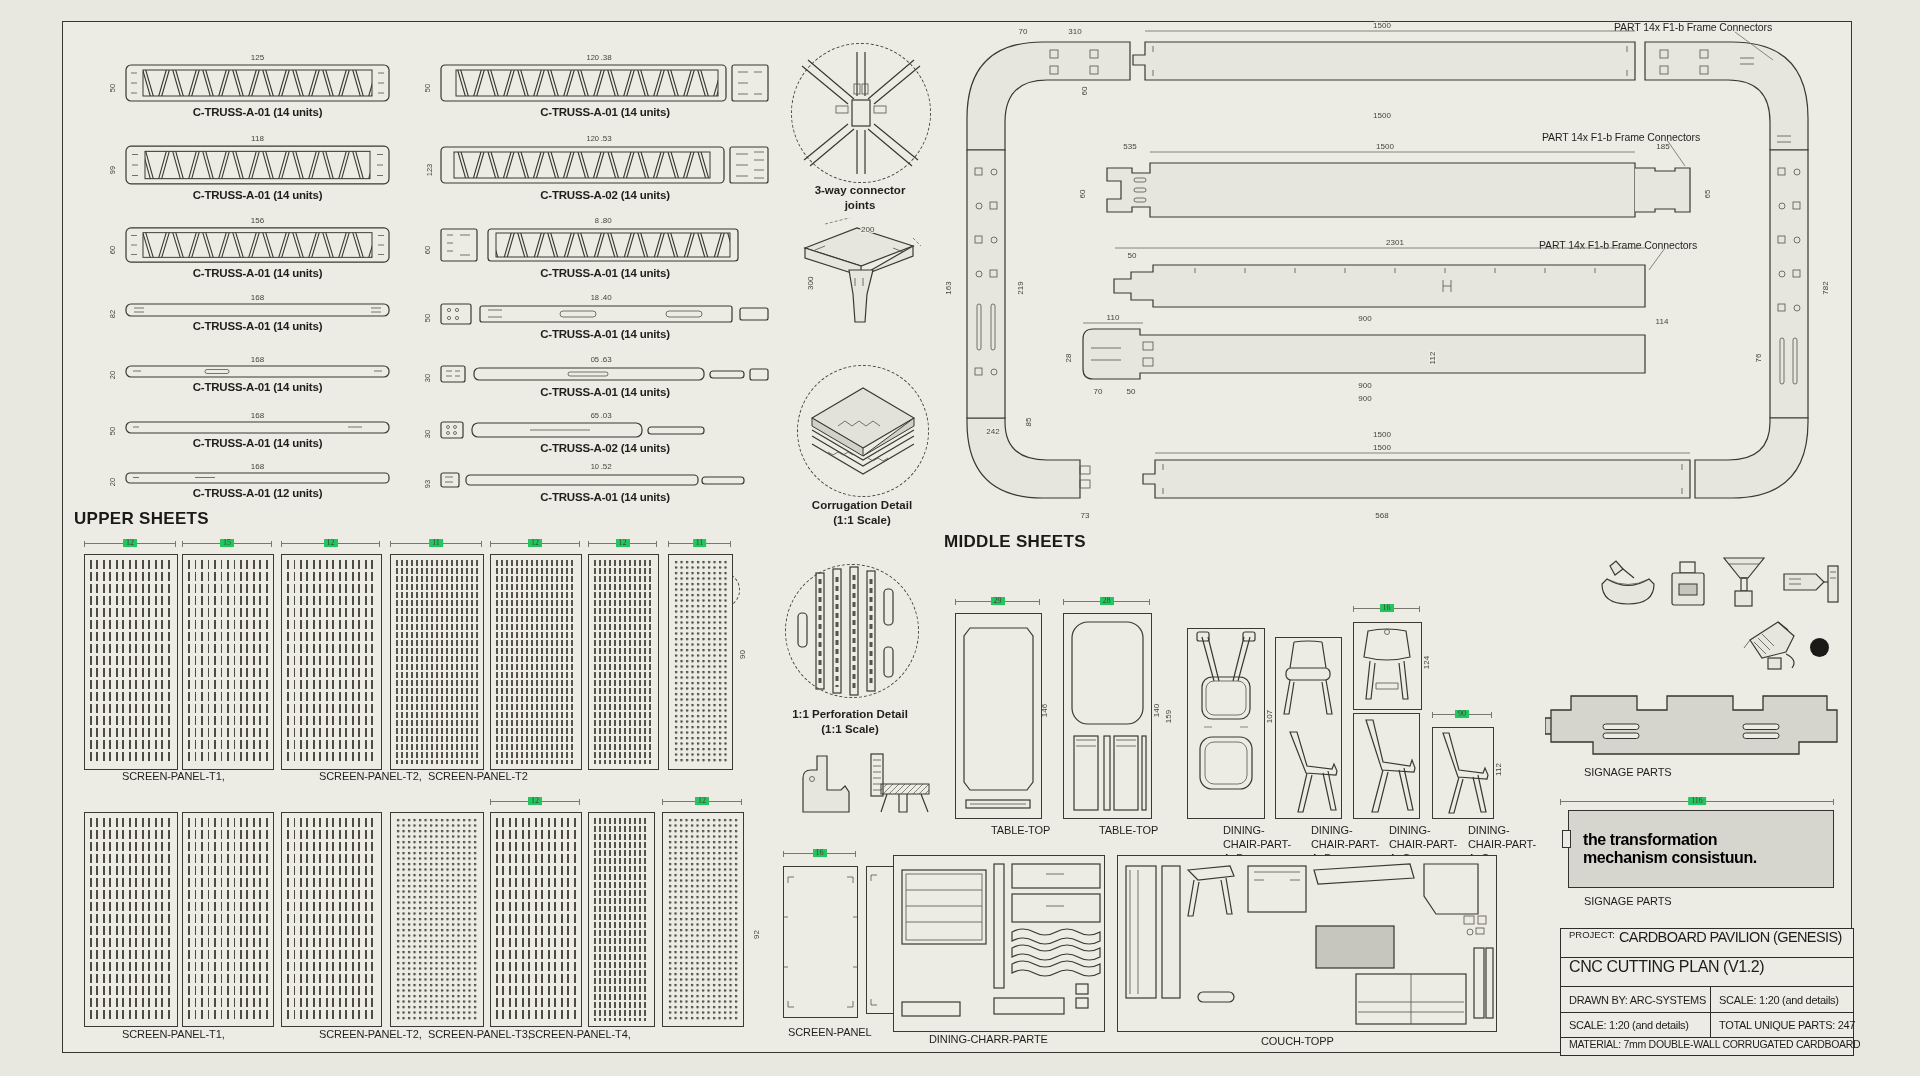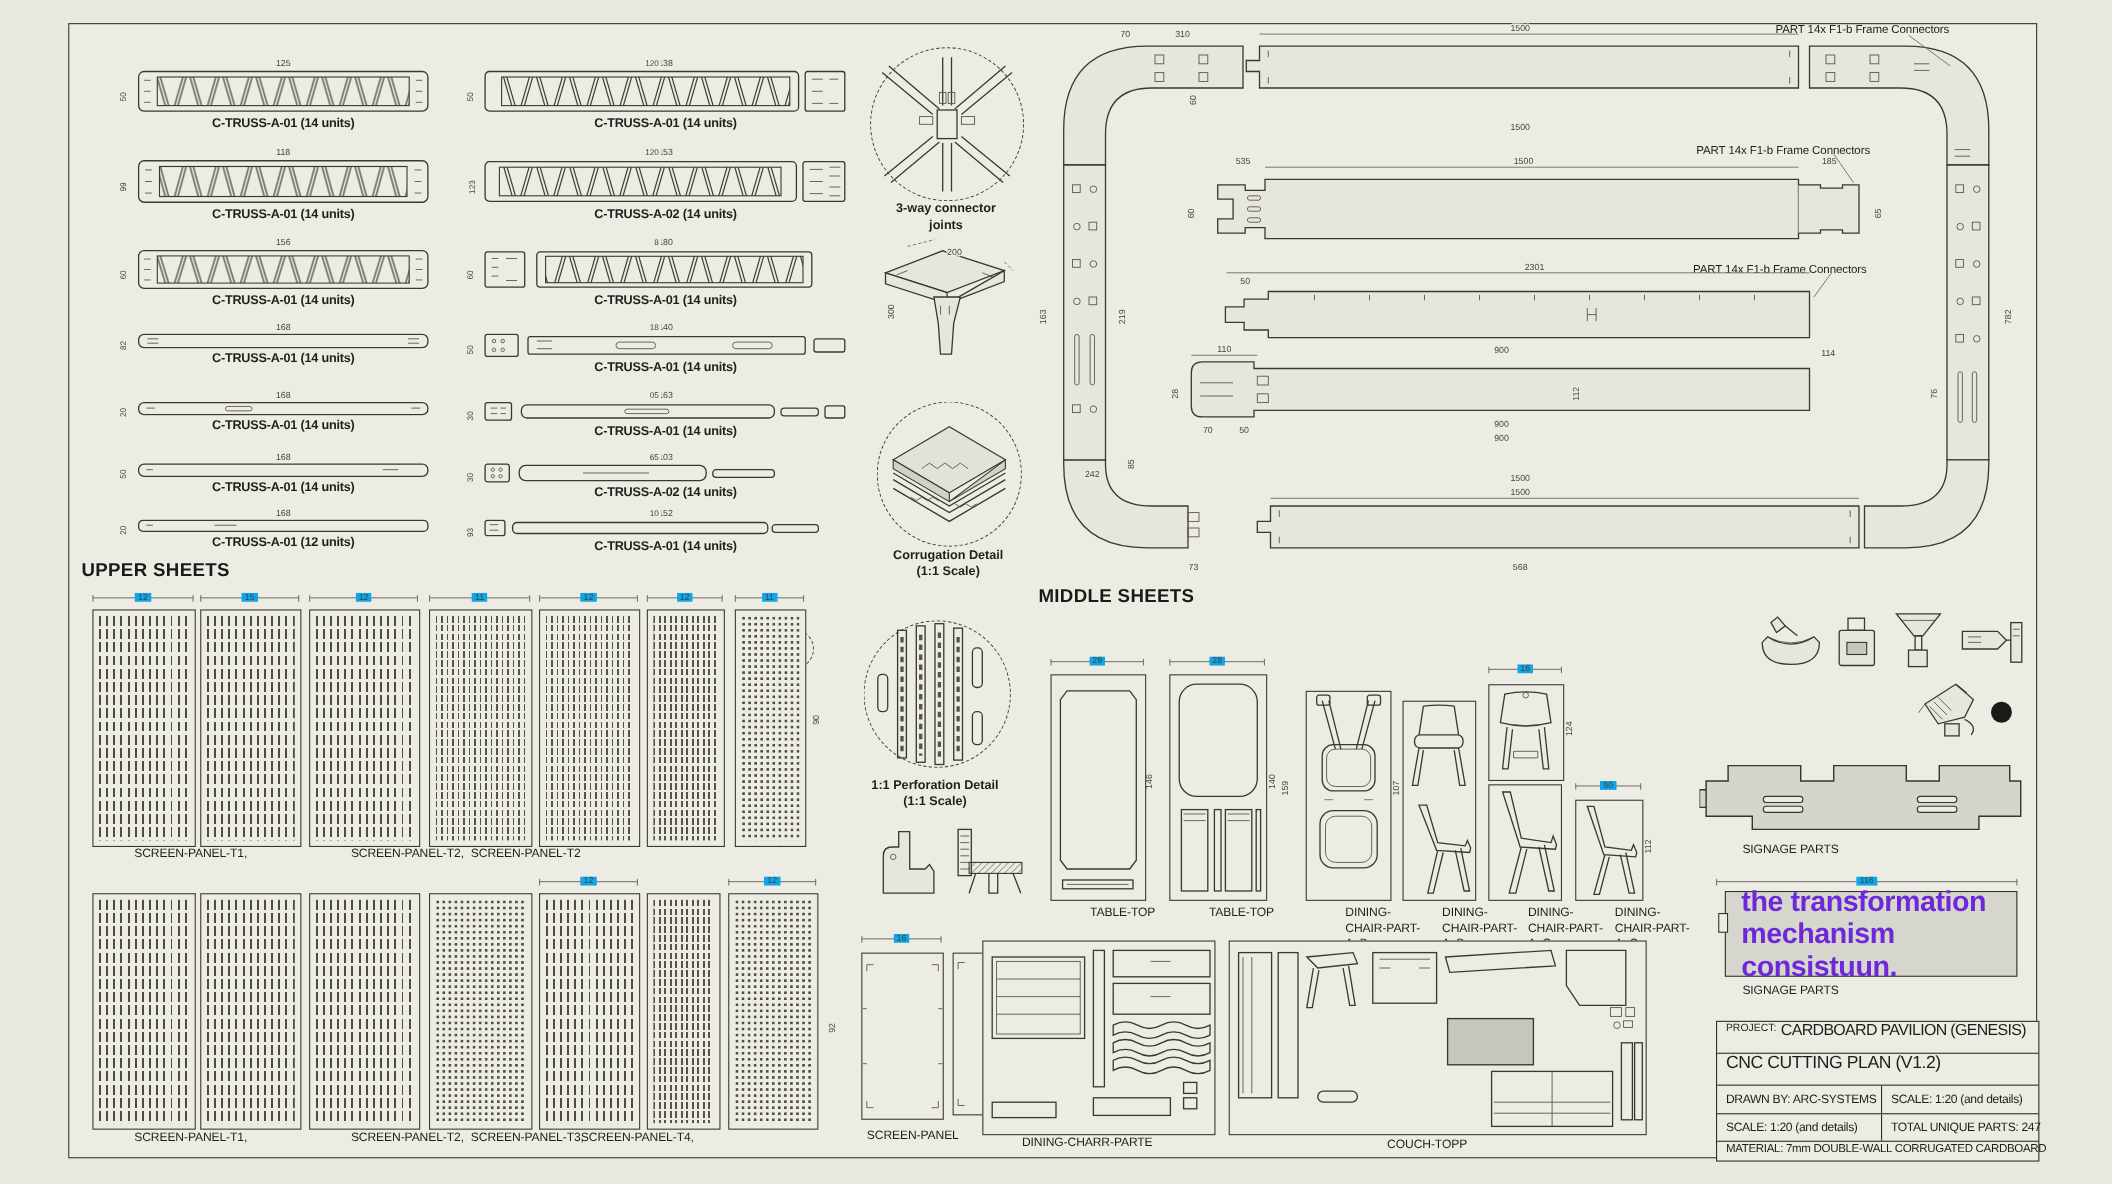--- a/index.html
+++ b/index.html
@@ -30,22 +30,22 @@
   .sd{font-size:8px;fill:#45443d;paint-order:stroke;stroke:#edece4;stroke-width:2.5px;}
   
   .h1{position:absolute;font-size:17px;font-weight:bold;letter-spacing:.3px;color:#1b1a16;}
   .plabel{position:absolute;font-size:11px;font-weight:normal;letter-spacing:-0.1px;
           color:#201f1b;white-space:nowrap;margin-left:36px;}
   .plabel.wrap{white-space:normal;line-height:1.25;}
   
   .dim-h{position:absolute;height:0;border-top:1px solid #7a786d;}
   .dim-h::before,.dim-h::after{content:"";position:absolute;top:-3px;width:1px;height:6px;background:#7a786d;}
   .dim-h::before{left:0;} .dim-h::after{right:0;}
-  .dim-h>span{position:absolute;left:50%;top:0;transform:translate(-50%,-62%);background:#0ea5e9;
-          padding:0 3px;font-size:8px;color:#45443d;line-height:1;}
+  .dim-h>span{position:absolute;left:50%;top:0;transform:translate(-50%,-62%);background:#22c55e;
+          padding:0 3px;font-size:8px;color:#45443d;line-height:1;font-family:Liberation Serif, serif;}
   .rotdim{position:absolute;font-size:8px;color:#45443d;transform:rotate(-90deg);white-space:nowrap;}
   
   .panel{position:absolute;border:1.2px solid #3b3a32;background:#edece4;}
   .pfill{position:absolute;inset:5px;}
   .pat-dash .pfill{background-image:
      repeating-linear-gradient(180deg, rgba(237,236,228,0) 0 9px, #edece4 9px 12px),
      repeating-linear-gradient(90deg, #4d4b42 0 1.8px, rgba(0,0,0,0) 1.8px 6.5px);}
   .pat-dash2 .pfill{background-image:
      repeating-linear-gradient(180deg, rgba(237,236,228,0) 0 6px, #edece4 6px 8px),
      repeating-linear-gradient(90deg, #55534a 0 1.6px, rgba(0,0,0,0) 1.6px 5px);}
@@ -58,21 +58,21 @@
   #tblock .r{border-bottom:1.2px solid #2e2d28;display:flex;align-items:flex-start;padding:0 0 0 8px;box-sizing:border-box;}
   #tblock .r:last-child{border-bottom:none;}
   #tblock .cells{display:flex;padding:0;}
   #tblock .cell{flex:0 0 150px;border-right:1.2px solid #2e2d28;padding:0 4px 0 8px;box-sizing:border-box;
         display:flex;align-items:center;height:100%;}
   #tblock .cell:last-child{flex:1;border-right:none;}
   .tb-small{font-size:11px;letter-spacing:-0.3px;white-space:nowrap;}
   #textpanel{position:absolute;left:1568px;top:810px;width:266px;height:78px;background:#d7d6ce;
        border:1.4px solid #33322c;box-sizing:border-box;display:flex;flex-direction:column;
        justify-content:center;padding-left:14px;}
-  #textpanel div{font-size:26px;font-weight:bold;letter-spacing:-0.4px;line-height:1.12;color:#6d28d9;}
+  #textpanel div{font-size:16px;font-weight:bold;letter-spacing:-0.4px;line-height:1.12;color:#000000;}
 </style>
 </head>
 <body>
 
 <svg width="0" height="0" style="position:absolute">
   <defs>
     <pattern id="web" width="30" height="40" patternUnits="userSpaceOnUse">
       <path d="M2,39 L13,1 M5,39 L16,1 M16,1 L27,39 M19,1 L30,39" stroke="#3a3931" stroke-width="1.1" fill="none"></path>
     </pattern>
     <pattern id="hatch" width="6" height="6" patternUnits="userSpaceOnUse">

